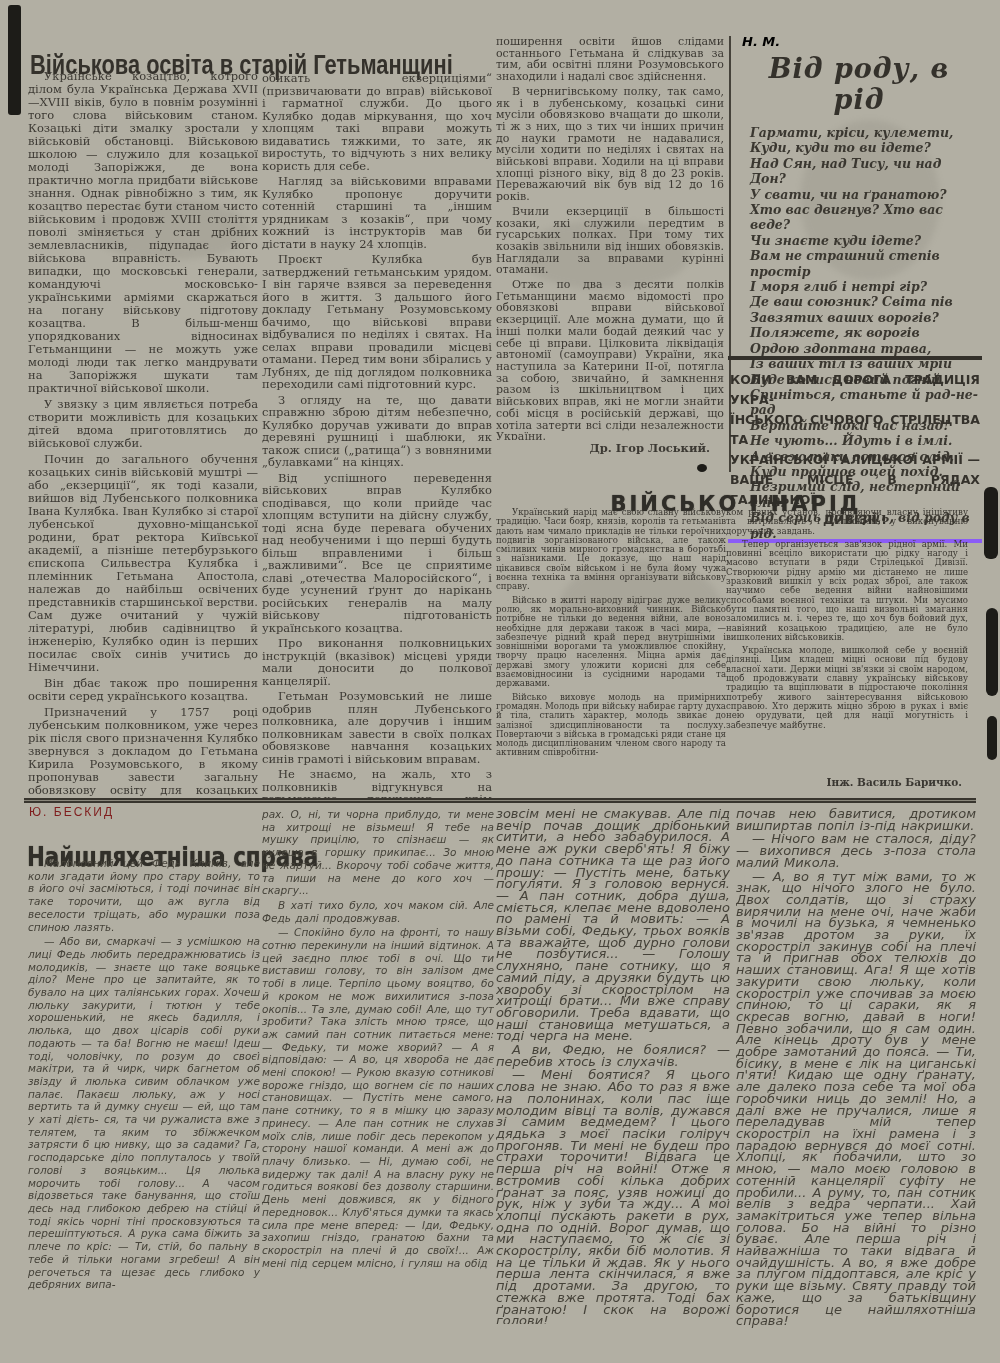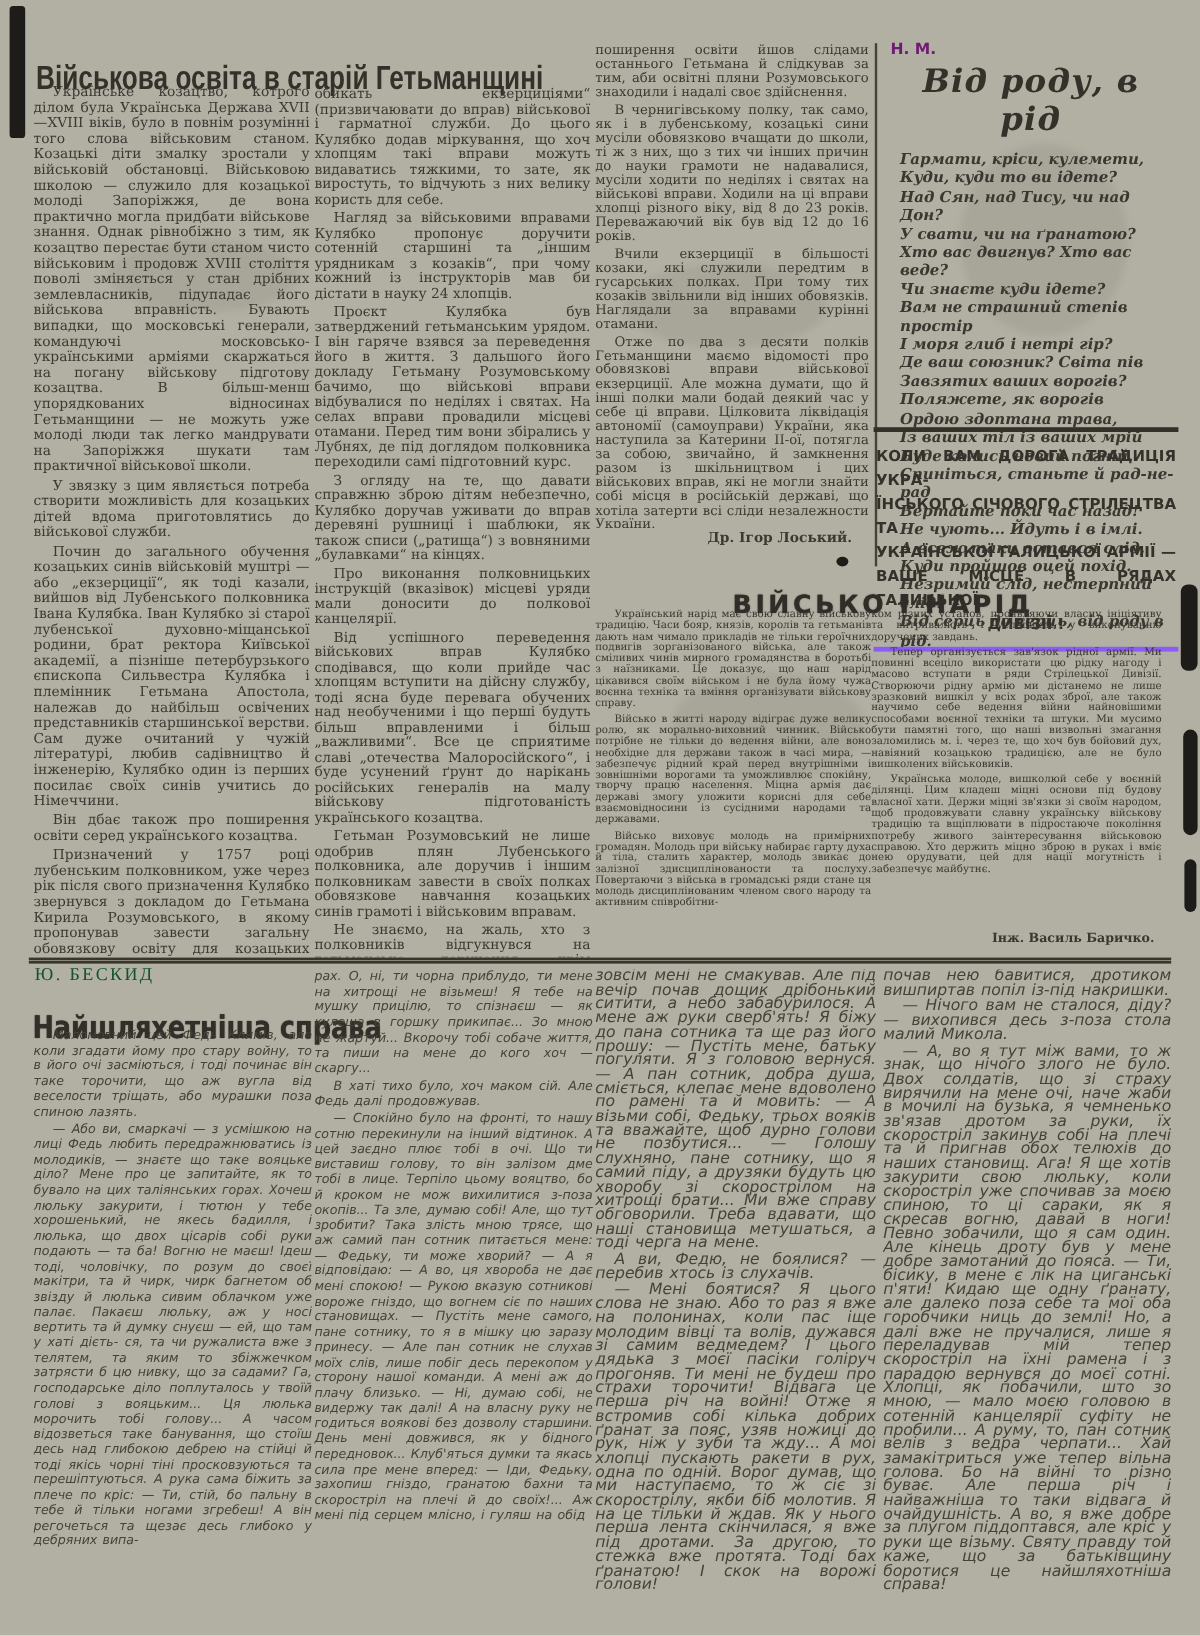--- a/index.html
+++ b/index.html
@@ -28,21 +28,21 @@
   
   .col{position:absolute;overflow:hidden;text-align:justify;}
   .col p{margin:0 0 3px 0;text-indent:16px;}
   .col.cont p:first-child{text-indent:0;}
   .top-col{font-size:11.5px;line-height:13px;color:#3c3933;}
   #tcol3{font-size:11px;line-height:11.7px;}
   .sig{text-align:right;font-weight:bold;text-indent:0 !important;padding-right:14px;margin-top:2px !important;}
 
   
   .poem{position:absolute;left:740px;top:34px;width:238px;}
-  .poem-byline{font-family:"DejaVu Sans",sans-serif;font-weight:bold;font-size:13px;color:#701a75;margin:0 0 4px 2px;}
+  .poem-byline{font-family:"DejaVu Sans",sans-serif;font-weight:bold;font-style:italic;font-size:13px;color:#000000;margin:0 0 4px 2px;}
   .poem-title{font-family:"DejaVu Serif",serif;font-weight:bold;font-style:italic;font-size:27px;color:#34312b;text-align:center;margin:0 0 10px 0;letter-spacing:1px;}
   .poem-lines div{font-style:italic;font-weight:bold;font-size:12.5px;line-height:15.4px;color:#3a3730;margin-left:10px;}
 
   
   .notice{
     position:absolute;left:728px;top:356px;width:250px;
     border-top:4px solid #33302a;border-bottom:4px solid #8b5cf6;
     padding:10px 2px 9px 2px;
     font-family:"DejaVu Sans",sans-serif;font-weight:bold;
     font-size:12.5px;line-height:20px;color:#34312b;
@@ -59,21 +59,21 @@
   }
   .mil-col{font-size:8.6px;line-height:9.3px;color:#3a3731;font-family:"DejaVu Serif",serif;}
   .mil-col p{margin-bottom:4px;}
 
   
   .vrule{position:absolute;background:#45423a;}
   .hrule{position:absolute;background:#38352e;}
   .hrule.dbl{background:repeating-linear-gradient(180deg,#38352e 0 2px,#8a877b 2px 3px,#38352e 3px 5px);}
 
   
-  .story-byline{position:absolute;left:29px;top:805px;font-family:Liberation Serif, serif;font-size:15px;letter-spacing:2px;color:#14532d;}
+  .story-byline{position:absolute;left:29px;top:805px;font-family:Liberation Sans, sans-serif;font-size:12px;letter-spacing:2px;color:#7f1d1d;}
   .headline-story{
     position:absolute;left:27px;top:818px;width:280px;height:36px;
     font-family:"DejaVu Sans",sans-serif;font-weight:800;font-size:26px;line-height:34px;
     color:#312f29;white-space:nowrap;transform:scaleX(.82);transform-origin:left center;
     text-shadow:0 0 1px #312f29;
   }
   .story-col{font-family:"DejaVu Sans",sans-serif;font-size:10.5px;color:#454239;word-spacing:1px;}
   #scol1,#scol2{line-height:12.7px;}
   #scol3,#scol4{line-height:11.7px;font-size:13px;}
   .story-col p{margin:0 0 2px 0;font-style:italic;}
@@ -101,22 +101,22 @@
       <p>Почин до загального обучення козацьких синів військовій муштрі — або „екзерциції“, як тоді казали, вийшов від Лубенського полковника Івана Кулябка. Іван Кулябко зі старої лубенської духовно-міщанської родини, брат ректора Київської академії, а пізніше петербурзького єпископа Сильвестра Кулябка і племінник Гетьмана Апостола, належав до найбільш освічених представників старшинської верстви. Сам дуже очитаний у чужій літературі, любив садівництво й інженерію, Кулябко один із перших посилає своїх синів учитись до Німеччини.</p>
       <p>Він дбає також про поширення освіти серед українського козацтва.</p>
       <p>Призначений у 1757 році лубенським полковником, уже через рік після свого призначення Кулябко звернувся з докладом до Гетьмана Кирила Розумовського, в якому пропонував завести загальну обовязкову освіту для козацьких дітей його полку. Тих же хлопців, які будуть незлібними до науки, або вже перейшли вік, в якому можна було починати науку грамоти, треба, на погляд автора проєкту, „за-</p>
     </div>
 
   <div class="col top-col cont" id="tcol2" style="left:262px;top:72px;width:230px;height:726px;line-height:12.5px;">
       <p>обикать екзерциціями“ (призвичаювати до вправ) військової і гарматної служби. До цього Кулябко додав міркування, що хоч хлопцям такі вправи можуть видаватись тяжкими, то зате, як виростуть, то відчують з них велику користь для себе.</p>
       <p>Нагляд за військовими вправами Кулябко пропонує доручити сотенній старшині та „іншим урядникам з козаків“, при чому кожний із інструкторів мав би дістати в науку 24 хлопців.</p>
       <p>Проєкт Кулябка був затверджений гетьманським урядом. І він гаряче взявся за переведення його в життя. З дальшого його докладу Гетьману Розумовському бачимо, що військові вправи відбувалися по неділях і святах. На селах вправи провадили місцеві отамани. Перед тим вони збірались у Лубнях, де під доглядом полковника переходили самі підготовний курс.</p>
       <p>З огляду на те, що давати справжню зброю дітям небезпечно, Кулябко доручав уживати до вправ деревяні рушниці і шаблюки, як також списи („ратища“) з вовняними „булавками“ на кінцях.</p>
+      <p>Від успішного переведення військових вправ Кулябко сподівався, що коли прийде час хлопцям вступити на дійсну службу, тоді ясна буде перевага обучених над необученими і що перші будуть більш вправленими і більш „важливими“. Все це сприятиме славі „отечества Малоросійского“, і буде усунений ґрунт до нарікань російських генералів на малу військову підготованість українського козацтва.</p>
       <p>Про виконання полковницьких інструкцій (вказівок) місцеві уряди мали доносити до полкової канцелярії.</p>
-      <p>Від успішного переведення військових вправ Кулябко сподівався, що коли прийде час хлопцям вступити на дійсну службу, тоді ясна буде перевага обучених над необученими і що перші будуть більш вправленими і більш „важливими“. Все це сприятиме славі „отечества Малоросійского“, і буде усунений ґрунт до нарікань російських генералів на малу військову підготованість українського козацтва.</p>
       <p>Гетьман Розумовський не лише одобрив плян Лубенського полковника, але доручив і іншим полковникам завести в своїх полках обовязкове навчання козацьких синів грамоті і військовим вправам.</p>
       <p>Не знаємо, на жаль, хто з полковників відгукнувся на гетьманське доручення, крім чернигівського, Милорадовича, про якого маємо відомости, що наука козацьких дітей відбувалася ще кілька років після скасування гетьманства. Тодішній правитель Лівобережної України, Румянцев, у справі</p>
     </div>
 
   <div class="col top-col cont" id="tcol3" style="left:496px;top:36px;width:228px;height:404px;">
       <p>поширення освіти йшов слідами останнього Гетьмана й слідкував за тим, аби освітні пляни Розумовського знаходили і надалі своє здійснення.</p>
       <p>В чернигівському полку, так само, як і в лубенському, козацькі сини мусіли обовязково вчащати до школи, ті ж з них, що з тих чи інших причин до науки грамоти не надавалися, мусіли ходити по неділях і святах на військові вправи. Ходили на ці вправи хлопці різного віку, від 8 до 23 років. Переважаючий вік був від 12 до 16 років.</p>
       <p>Вчили екзерциції в більшості козаки, які служили передтим в гусарських полках. При тому тих козаків звільнили від інших обовязків. Наглядали за вправами курінні отамани.</p>
       <p>Отже по два з десяти полків Гетьманщини маємо відомості про обовязкові вправи військової екзерциції. Але можна думати, що й інші полки мали бодай деякий час у себе ці вправи. Цілковита ліквідація автономії (самоуправи) України, яка наступила за Катерини ІІ-ої, потягла за собою, звичайно, й замкнення разом із шкільництвом і цих військових вправ, які не могли знайти собі місця в російській державі, що хотіла затерти всі сліди незалежности України.</p>
     </div>

